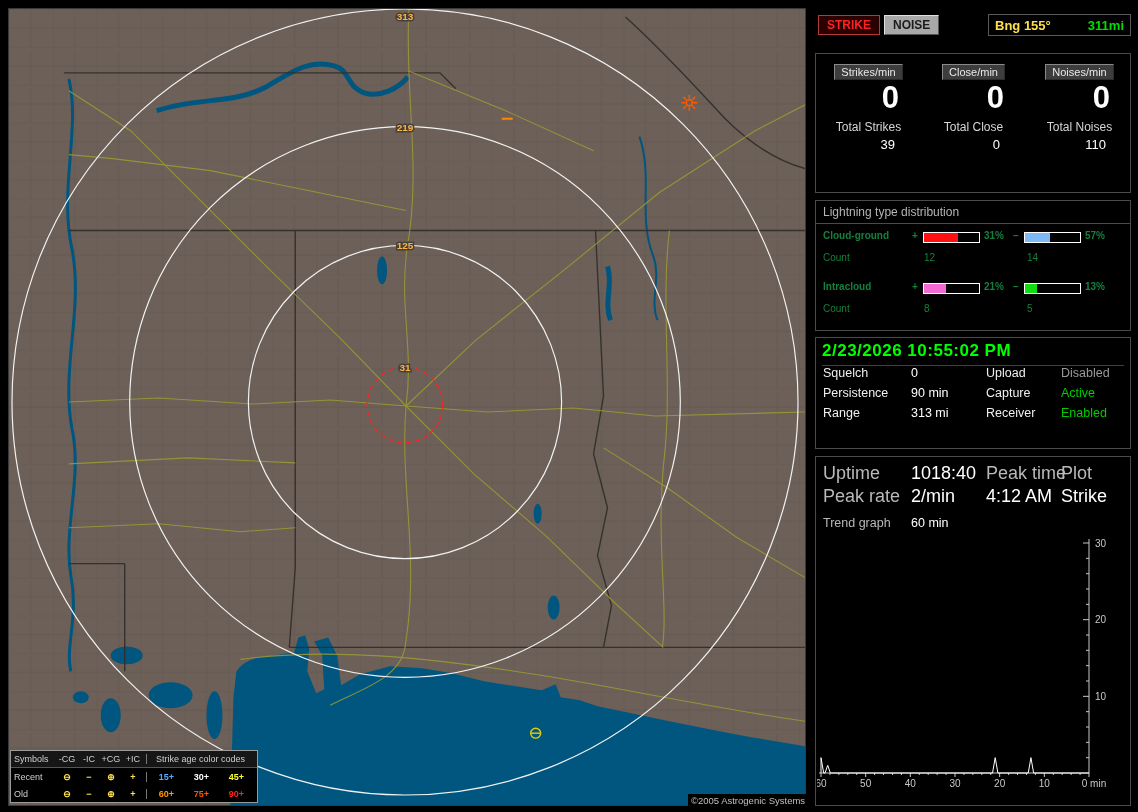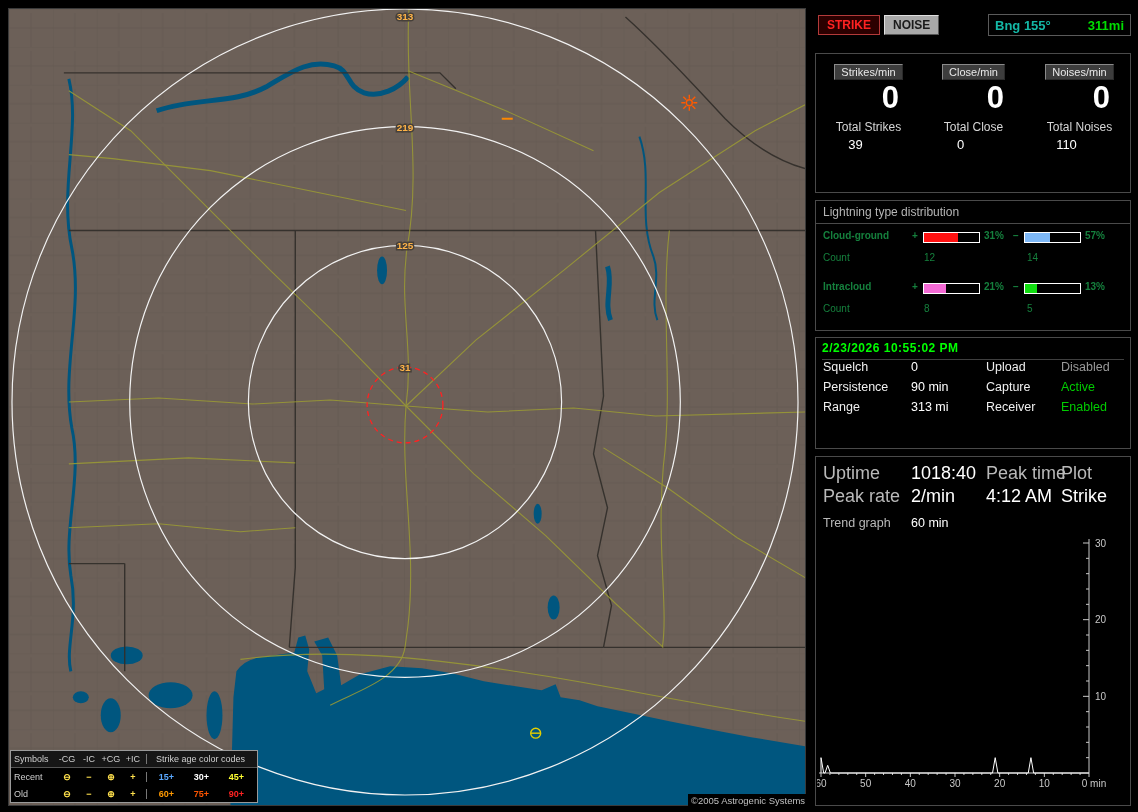--- a/index.html
+++ b/index.html
@@ -34,32 +34,32 @@
 
   
   .tbtn { position:absolute; top:15px; font-size:12px; font-weight:bold; padding:2px 8px;
           font-family:"Liberation Sans", sans-serif; cursor:default; }
   #strike-btn { left:818px; background:#2b0000; color:#ff2222; border:1px solid #b33a3a; }
   #noise-btn  { left:884px; background:#a8a8a8; color:#1b1b1b;
                 border:1px solid #e0e0e0; border-right-color:#555; border-bottom-color:#555; }
   #bng-box { position:absolute; left:988px; top:14px; width:143px; height:22px; background:#000;
              border:1px solid #5a5a5a; display:flex; justify-content:space-between; align-items:center;
              padding:0 6px; font-size:13px; font-weight:bold; }
-  #bng-box .lbl { color:#14b8a6; }
+  #bng-box .lbl { color:#fde047; }
   #bng-box .val { color:#00dd00; }
 
   
   .rate-col { position:absolute; top:0; width:105px; height:100%; }
   .rate-btn { display:block; margin:10px auto 0; background:#3d3d3d; color:#e8e8e8;
               border:1px solid; border-color:#8a8a8a #2b2b2b #2b2b2b #8a8a8a;
               font-size:11px; padding:1px 6px; font-family:"Liberation Sans", sans-serif; }
   .rate-value { margin-top:1px; text-align:right; padding-right:22px; font-size:31px;
                 font-weight:bold; color:#fff; line-height:1.1; }
   .rate-total-label { margin-top:5px; text-align:center; color:#d6d6d6; font-size:12px; }
-  .rate-total-value { margin-top:3px; text-align:center; padding-right:26px; color:#fff; font-size:13px; }
+  .rate-total-value { margin-top:3px; text-align:right; padding-right:26px; color:#fff; font-size:13px; }
 
   
   .dist-header { margin-top:4px; padding:0 0 4px 7px; color:#b5b5b5; font-size:12px;
                  border-bottom:1px solid #4a4a4a; }
   .dist-row, .dist-count { position:relative; color:#15803d; font-size:10px; }
   .dist-row { height:16px; margin-top:6px; }
   .dist-count { height:15px; margin-top:6px; }
   .abs { position:absolute; top:0; white-space:nowrap; }
   .d-label { left:7px; font-weight:bold; }
   .d-sign1 { left:96px; font-weight:bold; }
@@ -67,21 +67,21 @@
   .d-pct1  { left:168px; font-weight:bold;text-align:center; }
   .d-sign2 { left:197px; font-weight:bold; }
   .d-bar2  { left:208px; top:2px; width:57px; height:11px; border:1px solid #fff; background:#000; }
   .d-pct2  { left:269px; font-weight:bold; }
   .bar-fill { height:100%; }
   .c-label { left:7px; }
   .c-v1 { left:108px; }
   .c-v2 { left:211px; }
 
   
-  .datetime { margin:3px 6px 0; padding-bottom:4px; font-size:12px; font-weight:bold;
+  .datetime { margin:3px 6px 0; padding-bottom:4px; font-size:17px; font-weight:bold;
               color:#00ff00; letter-spacing:0.5px; border-bottom:1px solid #3f3f3f; }
   .settings-row { position:relative; height:20px; font-size:12.5px; }
   .settings-row:first-of-type { margin-top:10px; }
   .s-l1 { left:7px;  color:#efefef; }
   .s-v1 { left:95px; color:#fff; }
   .s-l2 { left:170px; color:#efefef; }
   .s-v2 { left:245px; }
 
   
   .stats-row { position:relative; height:23px; font-size:18px; }

